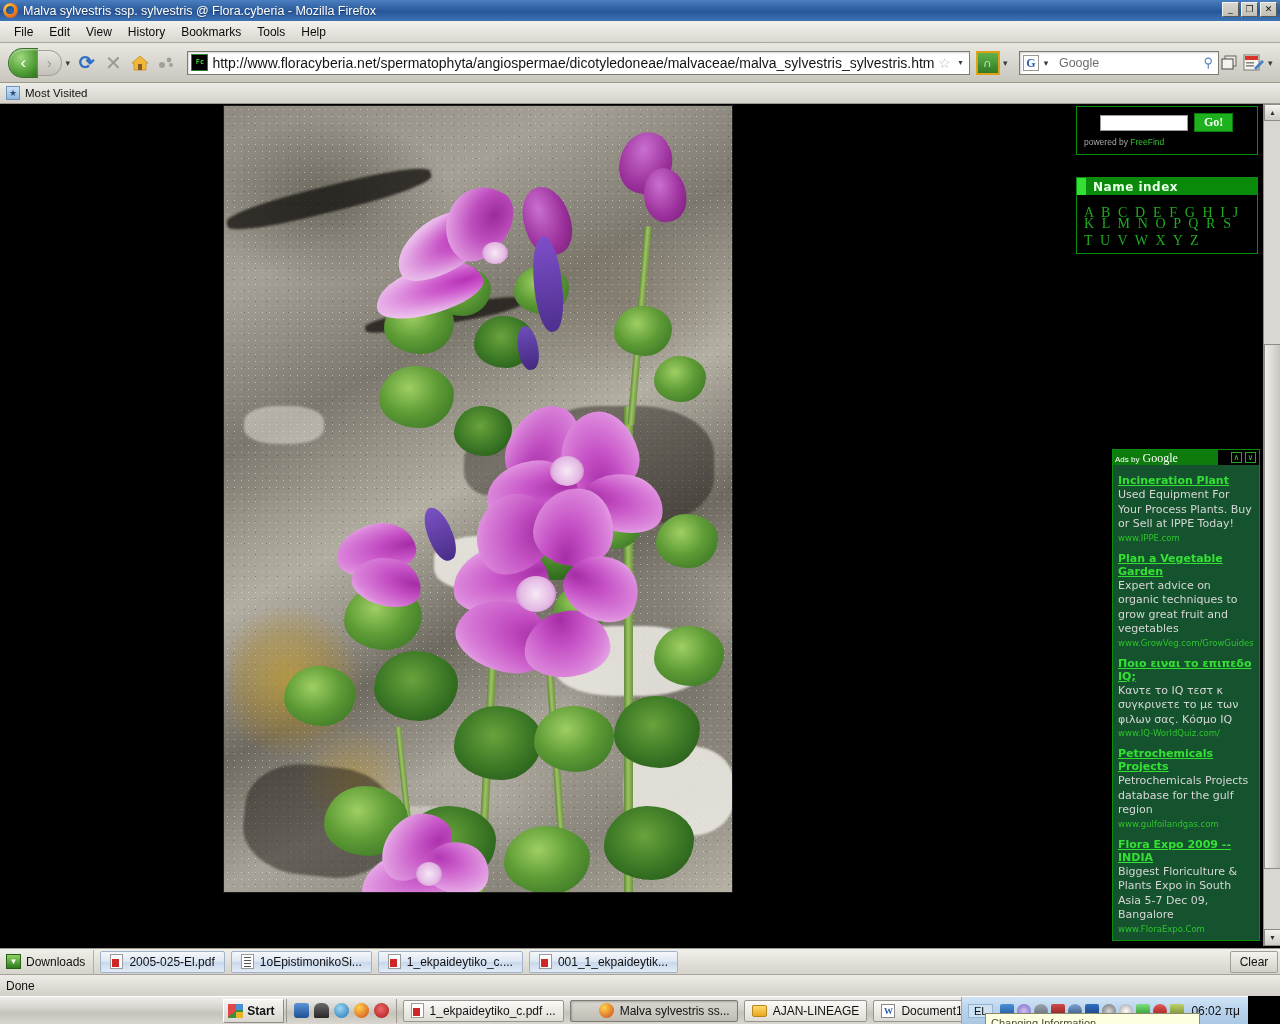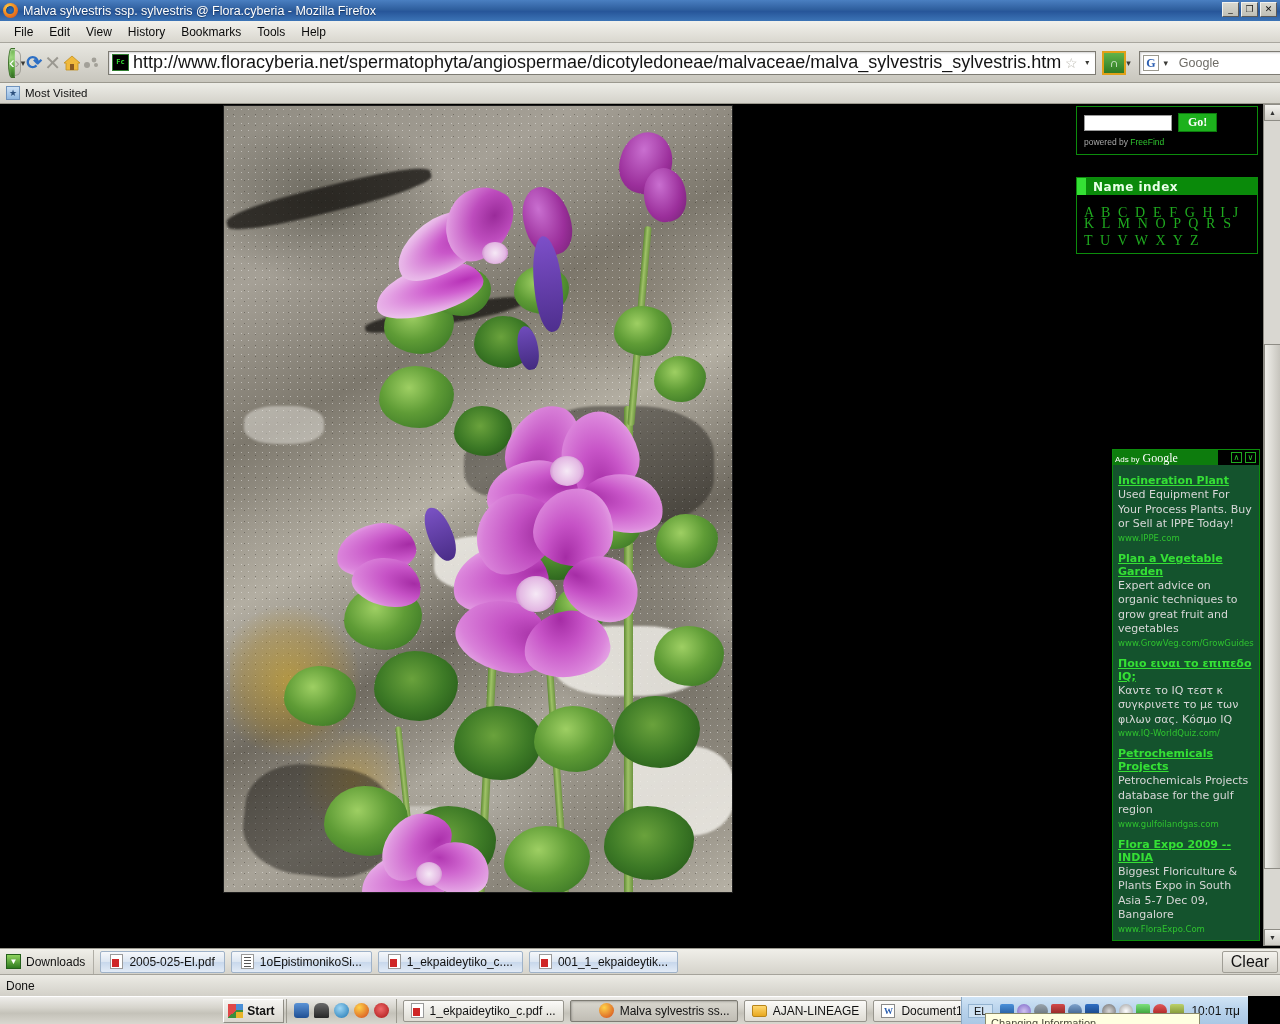--- a/index.html
+++ b/index.html
@@ -98,21 +98,21 @@
     box-shadow: inset 1px 1px 2px rgba(0,0,0,0.18);
   }
   .url-favicon {
     width: 17px; height: 17px; flex: 0 0 auto; margin: 0 4px 0 1px;
     background: #000; border: 1px solid #2f7d2f;
     display: flex; align-items: center; justify-content: center;
     color: #35e035; font-size: 7px; font-weight: bold; line-height: 1;
     font-family: "DejaVu Sans Mono", monospace;
   }
   .url-text {
-    flex: 1 1 auto; font-size: 18px; color: #141414; white-space: nowrap;
+    flex: 1 1 auto; font-size: 14px; color: #141414; white-space: nowrap;
     overflow: hidden; text-overflow: clip;
   }
   .url-star { width: 20px; text-align: center; color: #b9b7ae; font-size: 14px; }
   .url-arrow { width: 12px; text-align: center; color: #3a3a36; font-size: 8px; }
 
   .tb-addon {
     width: 24px; height: 24px; flex: 0 0 auto; margin-left: 2px;
     background: linear-gradient(to bottom, #5fb34a, #2f7a23);
     border: 2px solid #e0a018; display: flex; align-items: center; justify-content: center;
     color: #fff; font-size: 12px; font-weight: bold;
@@ -237,21 +237,21 @@
   
   .sidecol { position: absolute; left: 1076px; top: 0px; width: 182px; }
   .sbox { border: 1px solid #0c8c0c; background: #000; margin-bottom: 14px; }
   .sbox-head {
     background: linear-gradient(to right, #35e035 0px, #35e035 9px, #0a8a0a 9px, #0a8a0a 100%);
     height: 17px; display: flex; align-items: center;
     padding-left: 16px; color: #e8ffe8; font-size: 12px; font-weight: bold;
     font-family: "DejaVu Sans", sans-serif; letter-spacing: 0.5px;
   }
   .sbox-body { padding: 6px 7px 7px 7px; }
-  .ff-row { display: flex; align-items: center; gap: 6px; }
+  .ff-row { display: flex; align-items: center; gap: 6px; margin-left: 16px; }
   .ff-input {
     width: 88px; height: 16px; background: #fff; border: 1px solid #9a9a9a;
   }
   .ff-go {
     background: #1db11d; color: #fff; font-size: 12px; font-weight: bold;
     padding: 1px 9px; border: 1px solid #0d7a0d; font-family: "Liberation Serif", serif;
   }
   .ff-powered { color: #a8a8a8; font-size: 8.5px; margin-top: 5px; }
   .ff-powered b { color: #2fc32f; font-weight: normal; }
   .ext-link { display: flex; align-items: center; gap: 4px; margin: 1px 0; }
@@ -340,21 +340,21 @@
     background: linear-gradient(to bottom, #8fd45f, #2f7a1e);
     border: 1px solid #24601a; position: relative;
   }
   .dl-arrow-ico::after {
     content: "▼"; position: absolute; inset: 0; color: #fff; font-size: 8px;
     text-align: center; line-height: 13px;
   }
   .clearbtn {
     position: absolute; right: 2px; top: 2px; height: 22px; min-width: 48px;
     display: flex; align-items: center; justify-content: center;
-    font-size: 16px; color: #111; padding: 0 8px;
+    font-size: 12px; color: #111; padding: 0 8px;
     background: linear-gradient(to bottom, #f4f3ee, #d2d0c8);
     border: 1px solid #a09e96; border-radius: 2px;
   }
 
   
   .statusbar {
     position: absolute; left: 0; top: 974px; width: 1280px; height: 22px;
     background: linear-gradient(to bottom, #ecebe5 0%, #d2d0c8 100%);
     border-top: 1px solid #a5a39b;
     display: flex; align-items: center; padding-left: 6px;
@@ -761,19 +761,19 @@
       <span class="tray-ico" style="background:radial-gradient(circle,#cfc2f0,#7a63c6);border-radius:50%;"></span>
       <span class="tray-ico" style="background:linear-gradient(to bottom,#9aa5ad,#5b6670);border-radius:50%;"></span>
       <span class="tray-ico" style="background:linear-gradient(to bottom,#d24a4a,#7a1b1b);"></span>
       <span class="tray-ico" style="background:linear-gradient(to bottom,#7fa3cc,#2b4f7d);border-radius:50%;"></span>
       <span class="tray-ico" style="background:linear-gradient(to bottom,#2f6fc4,#123a73);"></span>
       <span class="tray-ico" style="background:radial-gradient(circle,#d8d8d8,#6a6a6a);border-radius:50%;"></span>
       <span class="tray-ico" style="background:radial-gradient(circle,#ffffff,#9c9c9c);border-radius:50%;"></span>
       <span class="tray-ico" style="background:linear-gradient(to bottom,#7de07d,#1f8a1f);"></span>
       <span class="tray-ico" style="background:linear-gradient(to bottom,#e05a5a,#9c1414);border-radius:50%;"></span>
       <span class="tray-ico" style="background:linear-gradient(to bottom,#bcd06a,#6d8423);"></span>
-      <span class="clock">10:01 πμ</span>
+      <span class="clock">06:02 πμ</span>
     </div>
   </div>
 
   <div class="tooltip">Changing Information</div>
 
 </div>
 
 </body></html>

